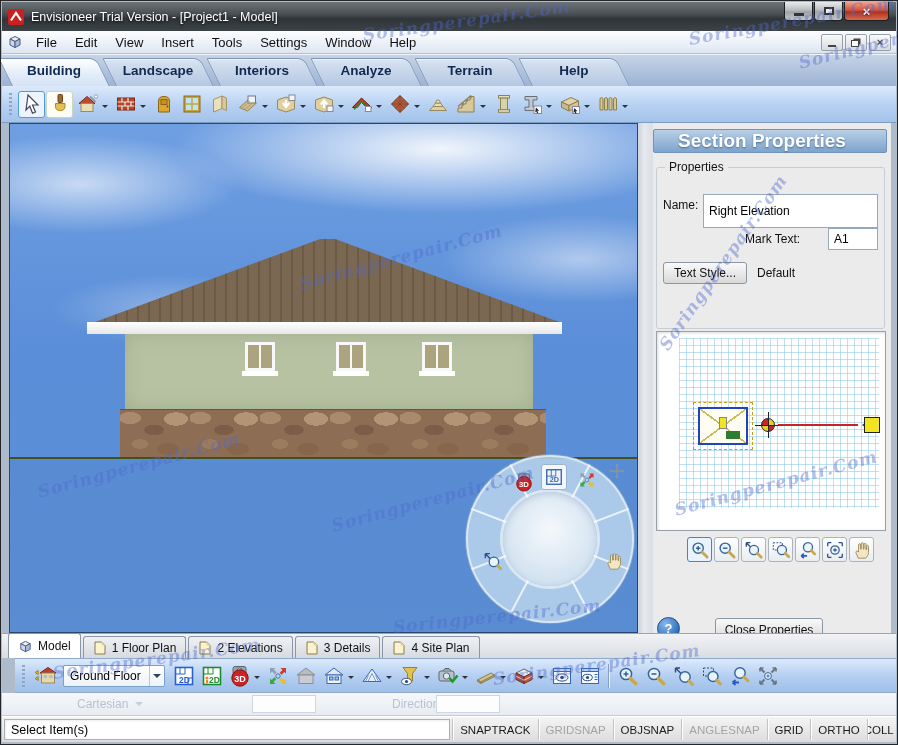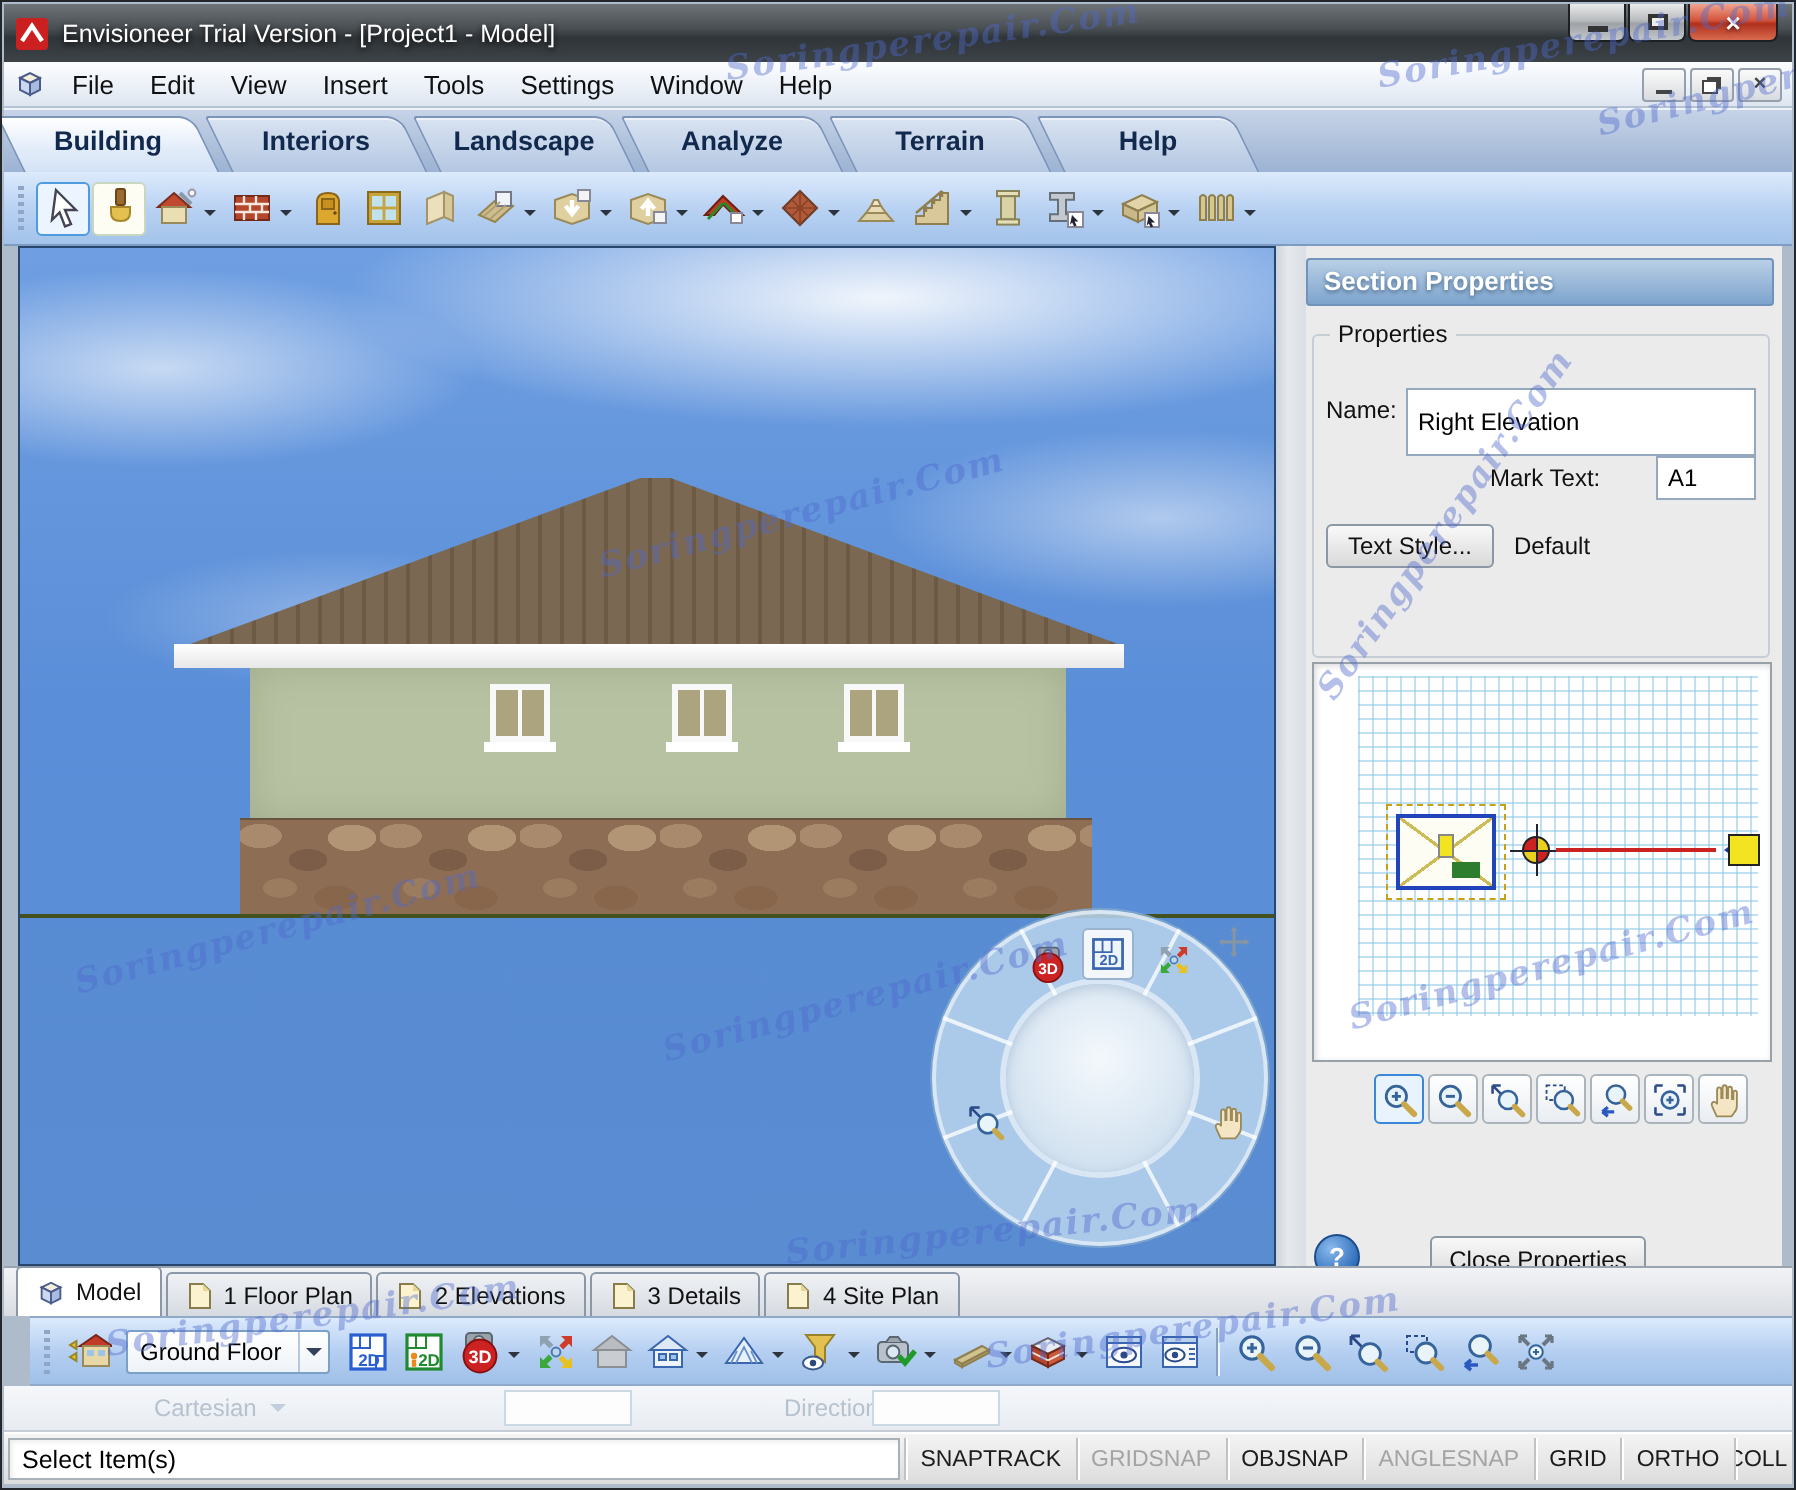--- a/index.html
+++ b/index.html
@@ -104,21 +104,21 @@
   .wm { position:absolute; font-family:"DejaVu Serif",serif; font-style:italic; font-weight:bold;
     color:rgba(78,104,205,.42); font-size:17px; letter-spacing:1px; white-space:nowrap;
     transform-origin:left center; pointer-events:none; z-index:50; }
 
   
   .split { position:absolute; left:637px; top:122px; width:15px; height:510px;
     background:linear-gradient(90deg,#cdd4dc,#e6e9ed 40%,#dadfe5); }
   .panel { position:absolute; left:652px; top:122px; width:238px; height:510px; background:#ebebeb; font-size:12px; color:#111; }
   .phead { position:absolute; left:0; top:6px; width:234px; height:24px;
     background:linear-gradient(#b9cfe6,#7ea4cd); border:1px solid #6f93ba; border-radius:2px;
-    color:#fff; font-weight:bold; font-size:13px; line-height:22px; padding-left:8px; text-shadow:0 1px 2px #4a6a8c; }
+    color:#fff; font-weight:bold; font-size:19px; line-height:22px; padding-left:24px; text-shadow:0 1px 2px #4a6a8c; }
   .group { position:absolute; left:3px; top:44px; width:229px; height:162px; border:1px solid #c6cdd4; border-radius:3px; }
   .legend { position:absolute; top:-8px; left:8px; background:#ebebeb; padding:0 4px; font-size:12px; }
   .flabel { position:absolute; font-size:12px; color:#111; }
   .finput { position:absolute; border:1px solid #95a8bd; background:#fff; font-size:12px; padding:2px 5px;
     font-family:"Liberation Sans",sans-serif; }
   .wbtn { border:1px solid #8a97a5; border-radius:3px; background:linear-gradient(#f9f9f9,#e9e9e9 50%,#d9d9d9);
     font-size:12px; font-family:"Liberation Sans",sans-serif; color:#111; text-align:center; }
   .preview { position:absolute; left:3px; top:208px; width:230px; height:200px; background:#fff;
     border:1px solid #98a0a8; box-shadow:inset 1px 1px 3px rgba(0,0,0,.15); overflow:hidden; }
   .pgrid { position:absolute; left:22px; top:6px; right:6px; bottom:22px;
@@ -222,24 +222,24 @@
         </div>
     </div>
   </div>
 
   <div class="ribbonrow">
     <div class="rtabs">
       <div class="rtab act">
           <span>Building</span>
         </div>
       <div class="rtab">
+          <span>Landscape</span>
+        </div>
+      <div class="rtab">
           <span>Interiors</span>
-        </div>
-      <div class="rtab">
-          <span>Landscape</span>
         </div>
       <div class="rtab">
           <span>Analyze</span>
         </div>
       <div class="rtab">
           <span>Terrain</span>
         </div>
       <div class="rtab">
           <span>Help</span>
         </div>

